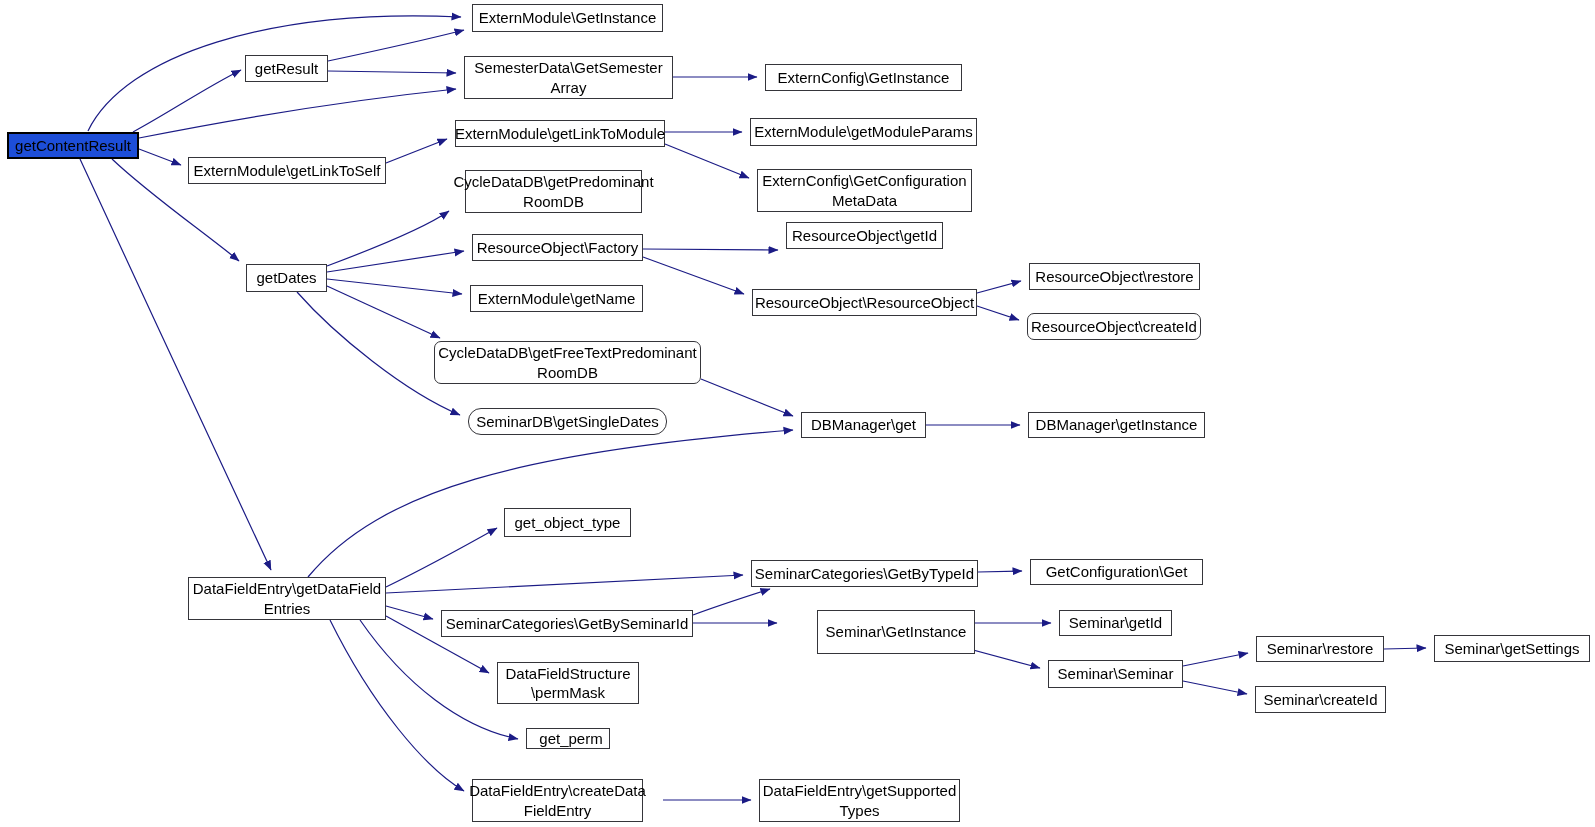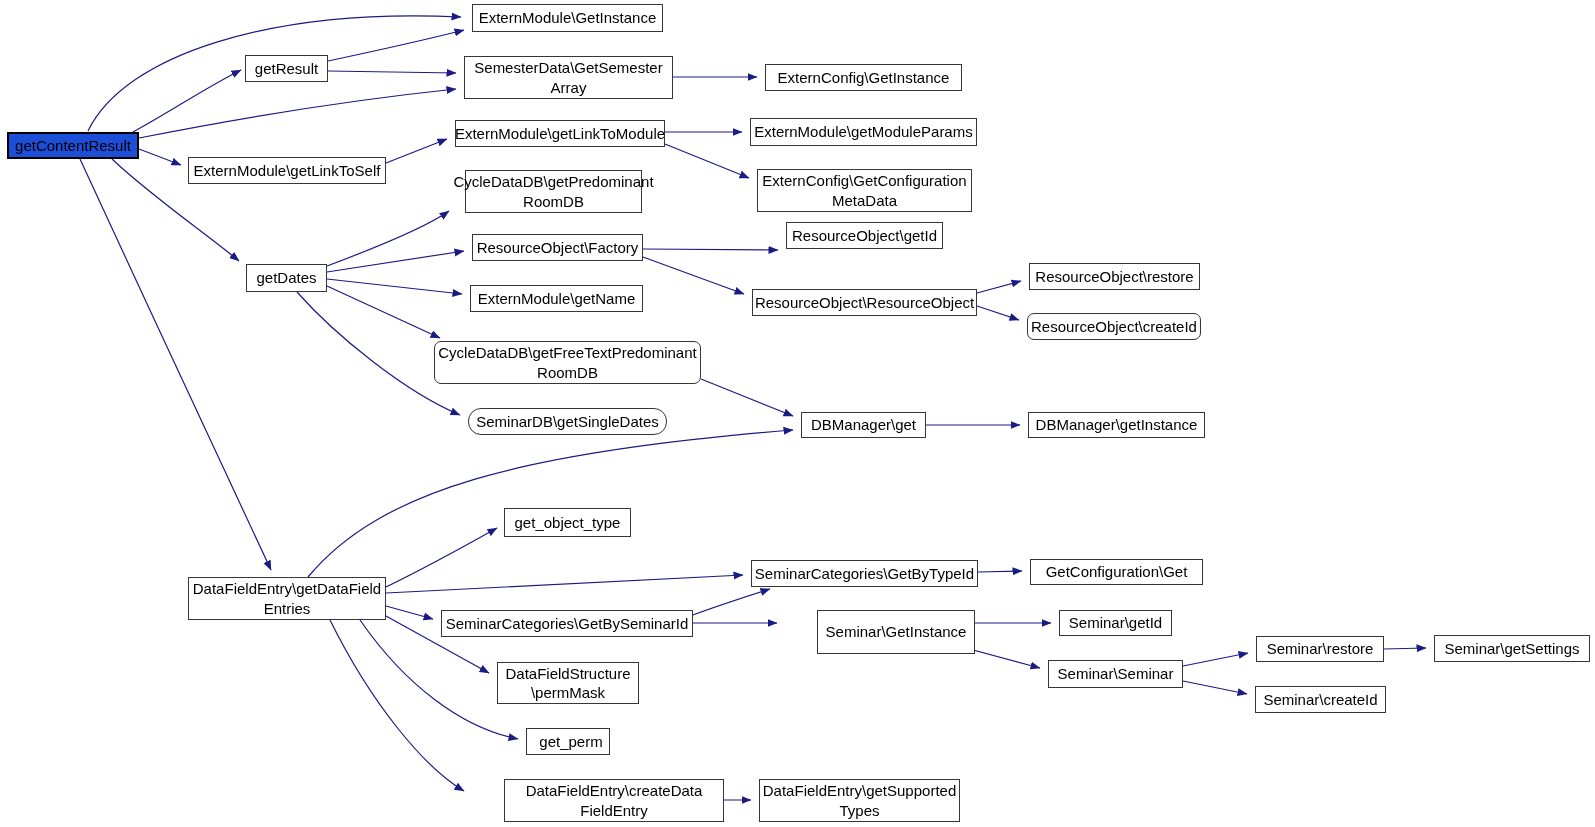--- a/index.html
+++ b/index.html
@@ -123,19 +123,19 @@
   <div class="node" style="left:1030px; top:559px; width:173px; height:26px;">GetConfiguration\Get</div>
   <div class="node" style="left:441px; top:610px; width:252px; height:27px;">SeminarCategories\GetBySeminarId</div>
   <div class="node" style="left:785px; top:610px; width:158px; height:44px;margin-left:32px;">Seminar\GetInstance</div>
   <div class="node" style="left:1059px; top:610px; width:113px; height:26px;">Seminar\getId</div>
   <div class="node" style="left:1048px; top:660px; width:135px; height:28px;">Seminar\Seminar</div>
   <div class="node" style="left:1256px; top:636px; width:128px; height:26px;">Seminar\restore</div>
   <div class="node" style="left:1434px; top:635px; width:156px; height:27px;">Seminar\getSettings</div>
   <div class="node" style="left:1255px; top:686px; width:131px; height:27px;">Seminar\createId</div>
   <div class="node" style="left:497px; top:662px; width:142px; height:42px;">DataFieldStructure
 \permMask</div>
-  <div class="node" style="left:526px; top:728px; width:84px;  height:27px;padding-left:9px;">get_perm</div>
-  <div class="node" style="left:472px; top:779px; width:220px; height:43px;margin-left:32px;">DataFieldEntry\createData
+  <div class="node" style="left:526px; top:728px; width:84px;  height:21px;padding-left:9px;">get_perm</div>
+  <div class="node" style="left:472px; top:779px; width:171px; height:43px;">DataFieldEntry\createData
 FieldEntry</div>
   <div class="node" style="left:759px; top:779px; width:201px; height:43px;">DataFieldEntry\getSupported
 Types</div>
 
 </div>
 
 </body></html>

